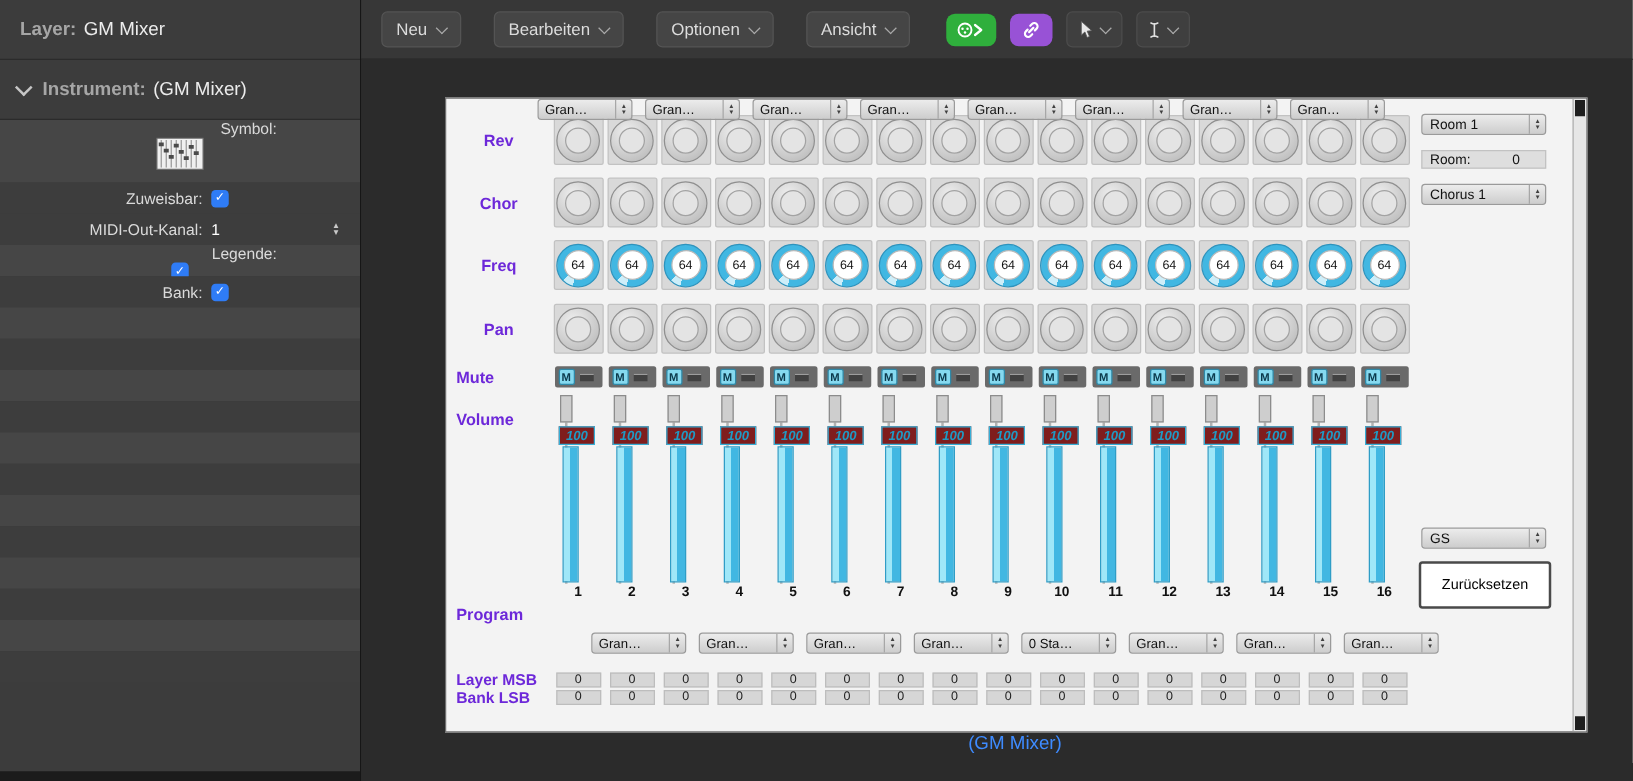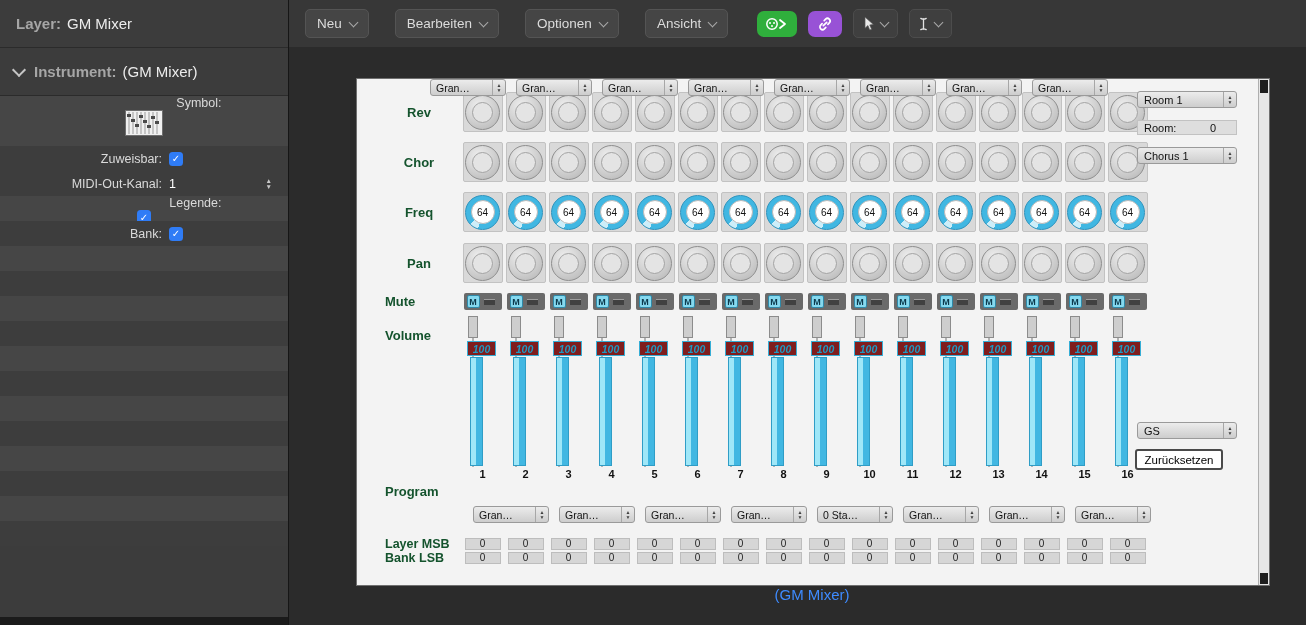--- a/index.html
+++ b/index.html
@@ -40,21 +40,21 @@
   .tb-purple{width:34px;background:var(--toolbar-purple,#9852d6);}
   .tb-tool{display:flex;align-items:center;gap:7px;height:27px;padding:0 9px;background:#3f3f3f;
            border:1px solid #4c4c4c;border-radius:5px;}
   .tb-tool:first-of-type{margin-left:22px;}
 
   
   .canvas{position:absolute;left:289px;top:47px;right:0;bottom:0;background:#2b2b2b;}
   .mixer-panel{position:absolute;left:67px;top:31px;width:912px;height:506px;background:#f3f3f3;
                border:1px solid #6f6f6f;overflow:hidden;}
   .mrow{position:absolute;left:0;width:772px;display:flex;}
-  .mlabel{width:84px;flex-shrink:0;font-size:13px;font-weight:600;color:#14532d;margin-left:20px;}
+  .mlabel{width:84px;flex-shrink:0;font-size:13px;font-weight:600;color:#6d28d9;}
   .mlabel.center{text-align:center;align-self:center;}
   .mlabel.left{padding-left:8px;box-sizing:border-box;align-self:center;}
   .mlabel.vtop{align-self:flex-start;padding-top:12px;}
   .cells{display:flex;}
   .ch-cell{width:43px;display:flex;align-items:center;justify-content:center;}
   .r-knob{height:42px;}.r-mute{height:17px;}.r-fader{height:151px;}.r-num{height:13px;}.r-bank{height:13px;}
 
   .knob-cell{width:40px;height:40px;background:#d9d9d9;border:1px solid #c2c2c2;border-radius:2px;
              box-sizing:border-box;display:flex;align-items:center;justify-content:center;}
   .knob{width:33px;height:33px;border-radius:50%;border:1px solid #8f8f8f;
@@ -93,23 +93,23 @@
   .bank-box{width:36px;height:12px;background:#d6d6d6;border:1px solid #bdbdbd;font-size:10px;color:#222;
             display:flex;align-items:center;justify-content:center;box-sizing:border-box;}
 
   .side-popup{position:absolute;left:780px;width:100px;height:17px;background:linear-gradient(#ececec,#cdcdcd);
               border:1px solid #9a9a9a;border-radius:3px;display:flex;align-items:center;font-size:11px;color:#111;box-sizing:border-box;}
   .side-popup .txt{flex:1;padding-left:6px;white-space:nowrap;overflow:hidden;}
   .zeit{position:absolute;left:780px;width:100px;height:15px;background:#dedede;border:1px solid #c2c2c2;
         font-size:11px;color:#111;display:flex;align-items:center;justify-content:space-between;
         padding:0 6px;box-sizing:border-box;}
   .zeit .zeit-val{margin-right:14px;}
-  .reset-btn{position:absolute;left:778px;width:88px;height:21px;background:#fff;border:2px solid #4a4a4a;
+  .reset-btn{position:absolute;left:778px;width:106px;height:21px;background:#fff;border:2px solid #4a4a4a;
              border-radius:3px;font-size:11.5px;color:#000;display:flex;align-items:center;justify-content:center;
-             font-family:inherit;padding:0;box-sizing:border-box;}
+             font-family:inherit;padding:17px;box-sizing:border-box;}
   .vscroll{position:absolute;right:0;top:0;bottom:0;width:10px;background:#e6e6e6;border-left:1px solid #aeaeae;}
   .vthumb{position:absolute;left:1px;right:1px;top:1px;height:13px;background:#1e1e1e;}
   .vmark{position:absolute;left:1px;right:1px;bottom:1px;height:11px;background:#1e1e1e;}
   .caption{position:absolute;left:67px;top:539px;width:912px;text-align:center;font-size:15px;
            color:var(--accent-blue,#3e8bff);}
 </style>
 </head>
 <body>
 
 <div class="app">

